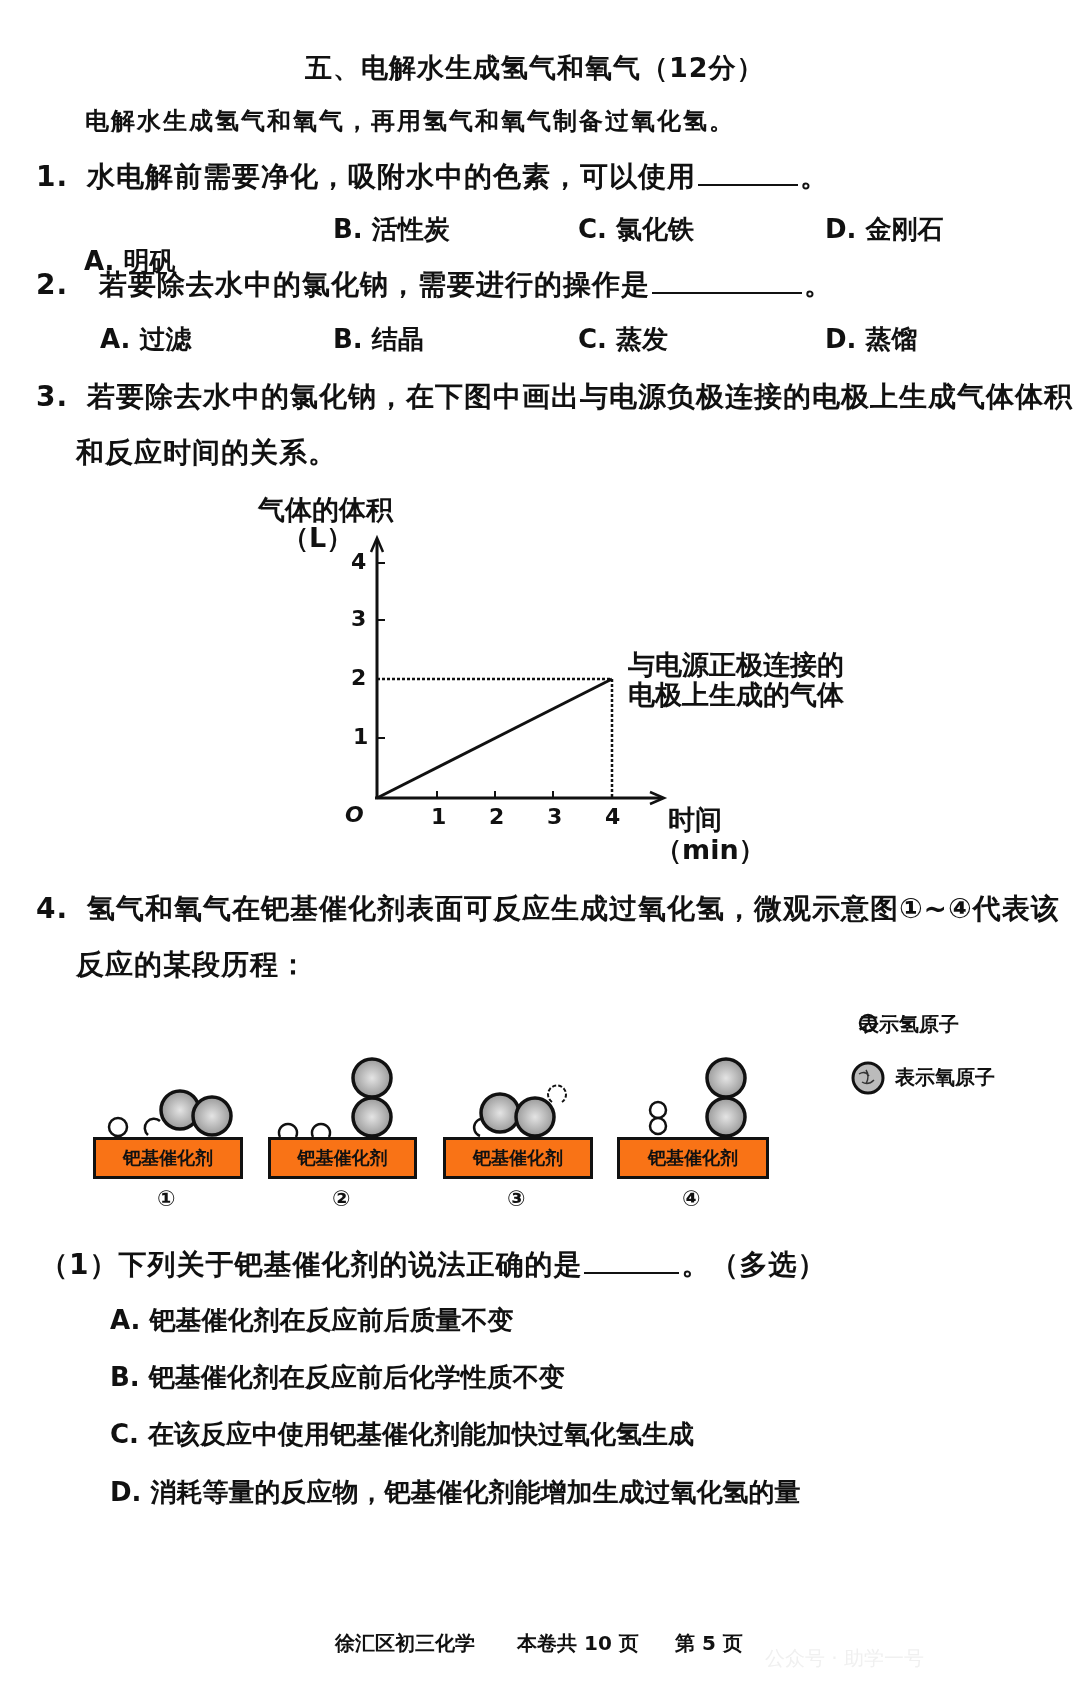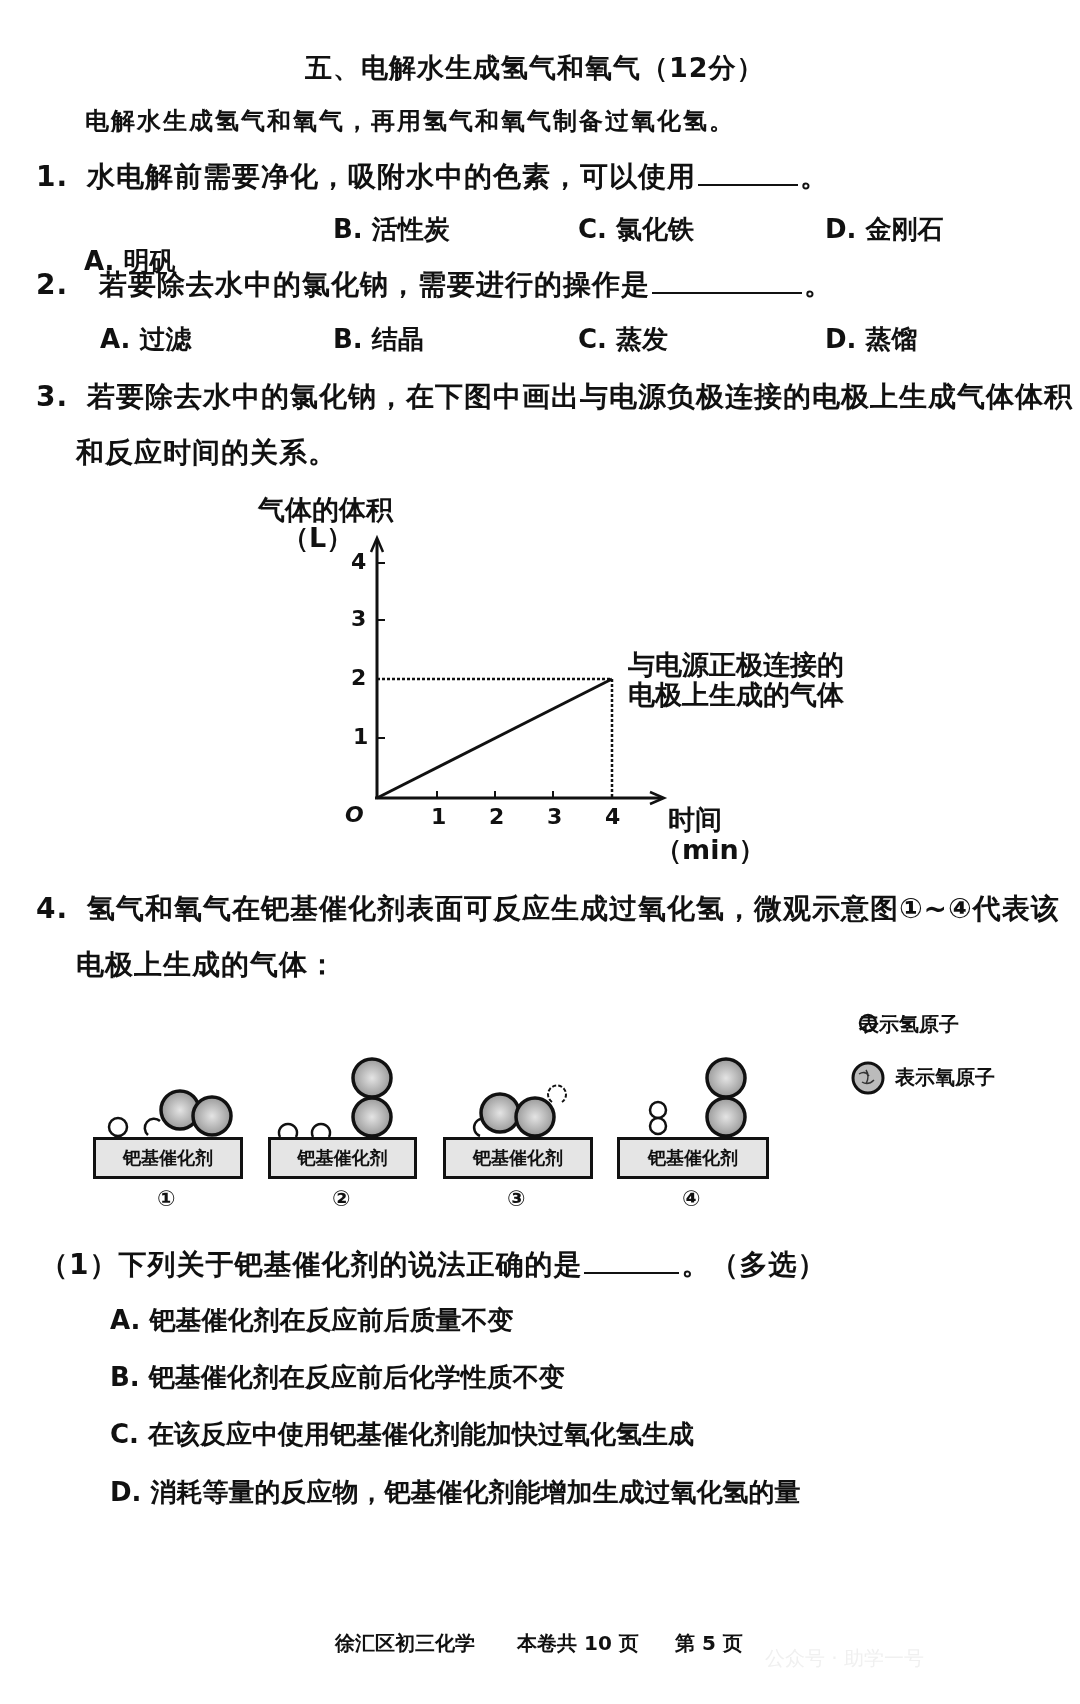--- a/index.html
+++ b/index.html
@@ -7,21 +7,21 @@
          font-family:"DejaVu Sans", "Liberation Sans", sans-serif; color:#111; }
   .abs { position:absolute; white-space:nowrap; }
   .title { font-size:27px; font-weight:bold; letter-spacing:1px; }
   .intro { font-size:24px; font-weight:bold; font-family:"DejaVu Serif", serif; letter-spacing:2px; }
   .q { font-size:28px; font-weight:bold; letter-spacing:1px; }
   .opt { font-size:26px; font-weight:bold; }
   .blank { display:inline-block; border-bottom:2.5px solid #111; vertical-align:baseline; height:1px; margin:0 2px; }
   .axis-label { font-size:27px; font-weight:bold; }
   .tick-label { font-size:22px; font-weight:bold; }
   .legend-text { font-size:20px; font-weight:bold; }
-  .box { position:absolute; border:3px solid #111; background:#e5e5e5; box-sizing:border-box;
+  .box { position:absolute; border:3px solid #111; background:#f97316; box-sizing:border-box;
          display:flex; align-items:center; justify-content:center; font-size:18px; font-weight:bold; }
   .stage-label { font-size:22px; font-weight:bold; }
   .footer { font-size:20px; font-weight:bold; }
   .watermark { font-size:20px; color:#f0f0f0; }
 </style>
 </head>
 <body>
 
 <div class="abs title" style="left:305px; top:50px;">五、电解水生成氢气和氧气（12分）</div>
 
@@ -88,21 +88,21 @@
 <div class="abs axis-label" style="left:668px; top:802px;">时间</div>
 <div class="abs axis-label" style="left:655px; top:832px;">（min）</div>
 
 <div class="abs axis-label" style="left:628px; top:647px;">与电源正极连接的</div>
 <div class="abs axis-label" style="left:628px; top:677px;">电极上生成的气体</div>
 
 <div class="abs q" style="left:36px; top:890px;">
   <span>4.</span>
   <span style="margin-left:8px;margin-top:36px;">氢气和氧气在钯基催化剂表面可反应生成过氧化氢，微观示意图①~④代表该</span>
 </div>
-<div class="abs q" style="left:76px; top:946px;">电极上生成的气体：</div>
+<div class="abs q" style="left:76px; top:946px;">反应的某段历程：</div>
 
 <svg class="abs" style="left:855px; top:1010px;" width="26" height="26">
   <circle cx="13" cy="13" r="8" fill="#fff" stroke="#111" stroke-width="2.5"></circle>
 </svg>
 <div class="abs legend-text" style="left:859px; top:1011px;">表示氢原子</div>
 <svg class="abs" style="left:850px; top:1060px;" width="36" height="36">
   <circle cx="18" cy="18" r="15" fill="#bbb" stroke="#111" stroke-width="3"></circle>
   <path d="M9,14 q6,-4 10,2 M12,22 q6,4 12,-2 M16,10 q4,6 0,14" fill="none" stroke="#333" stroke-width="1.5"></path>
 </svg>
 <div class="abs legend-text" style="left:895px; top:1064px;">表示氧原子</div>

